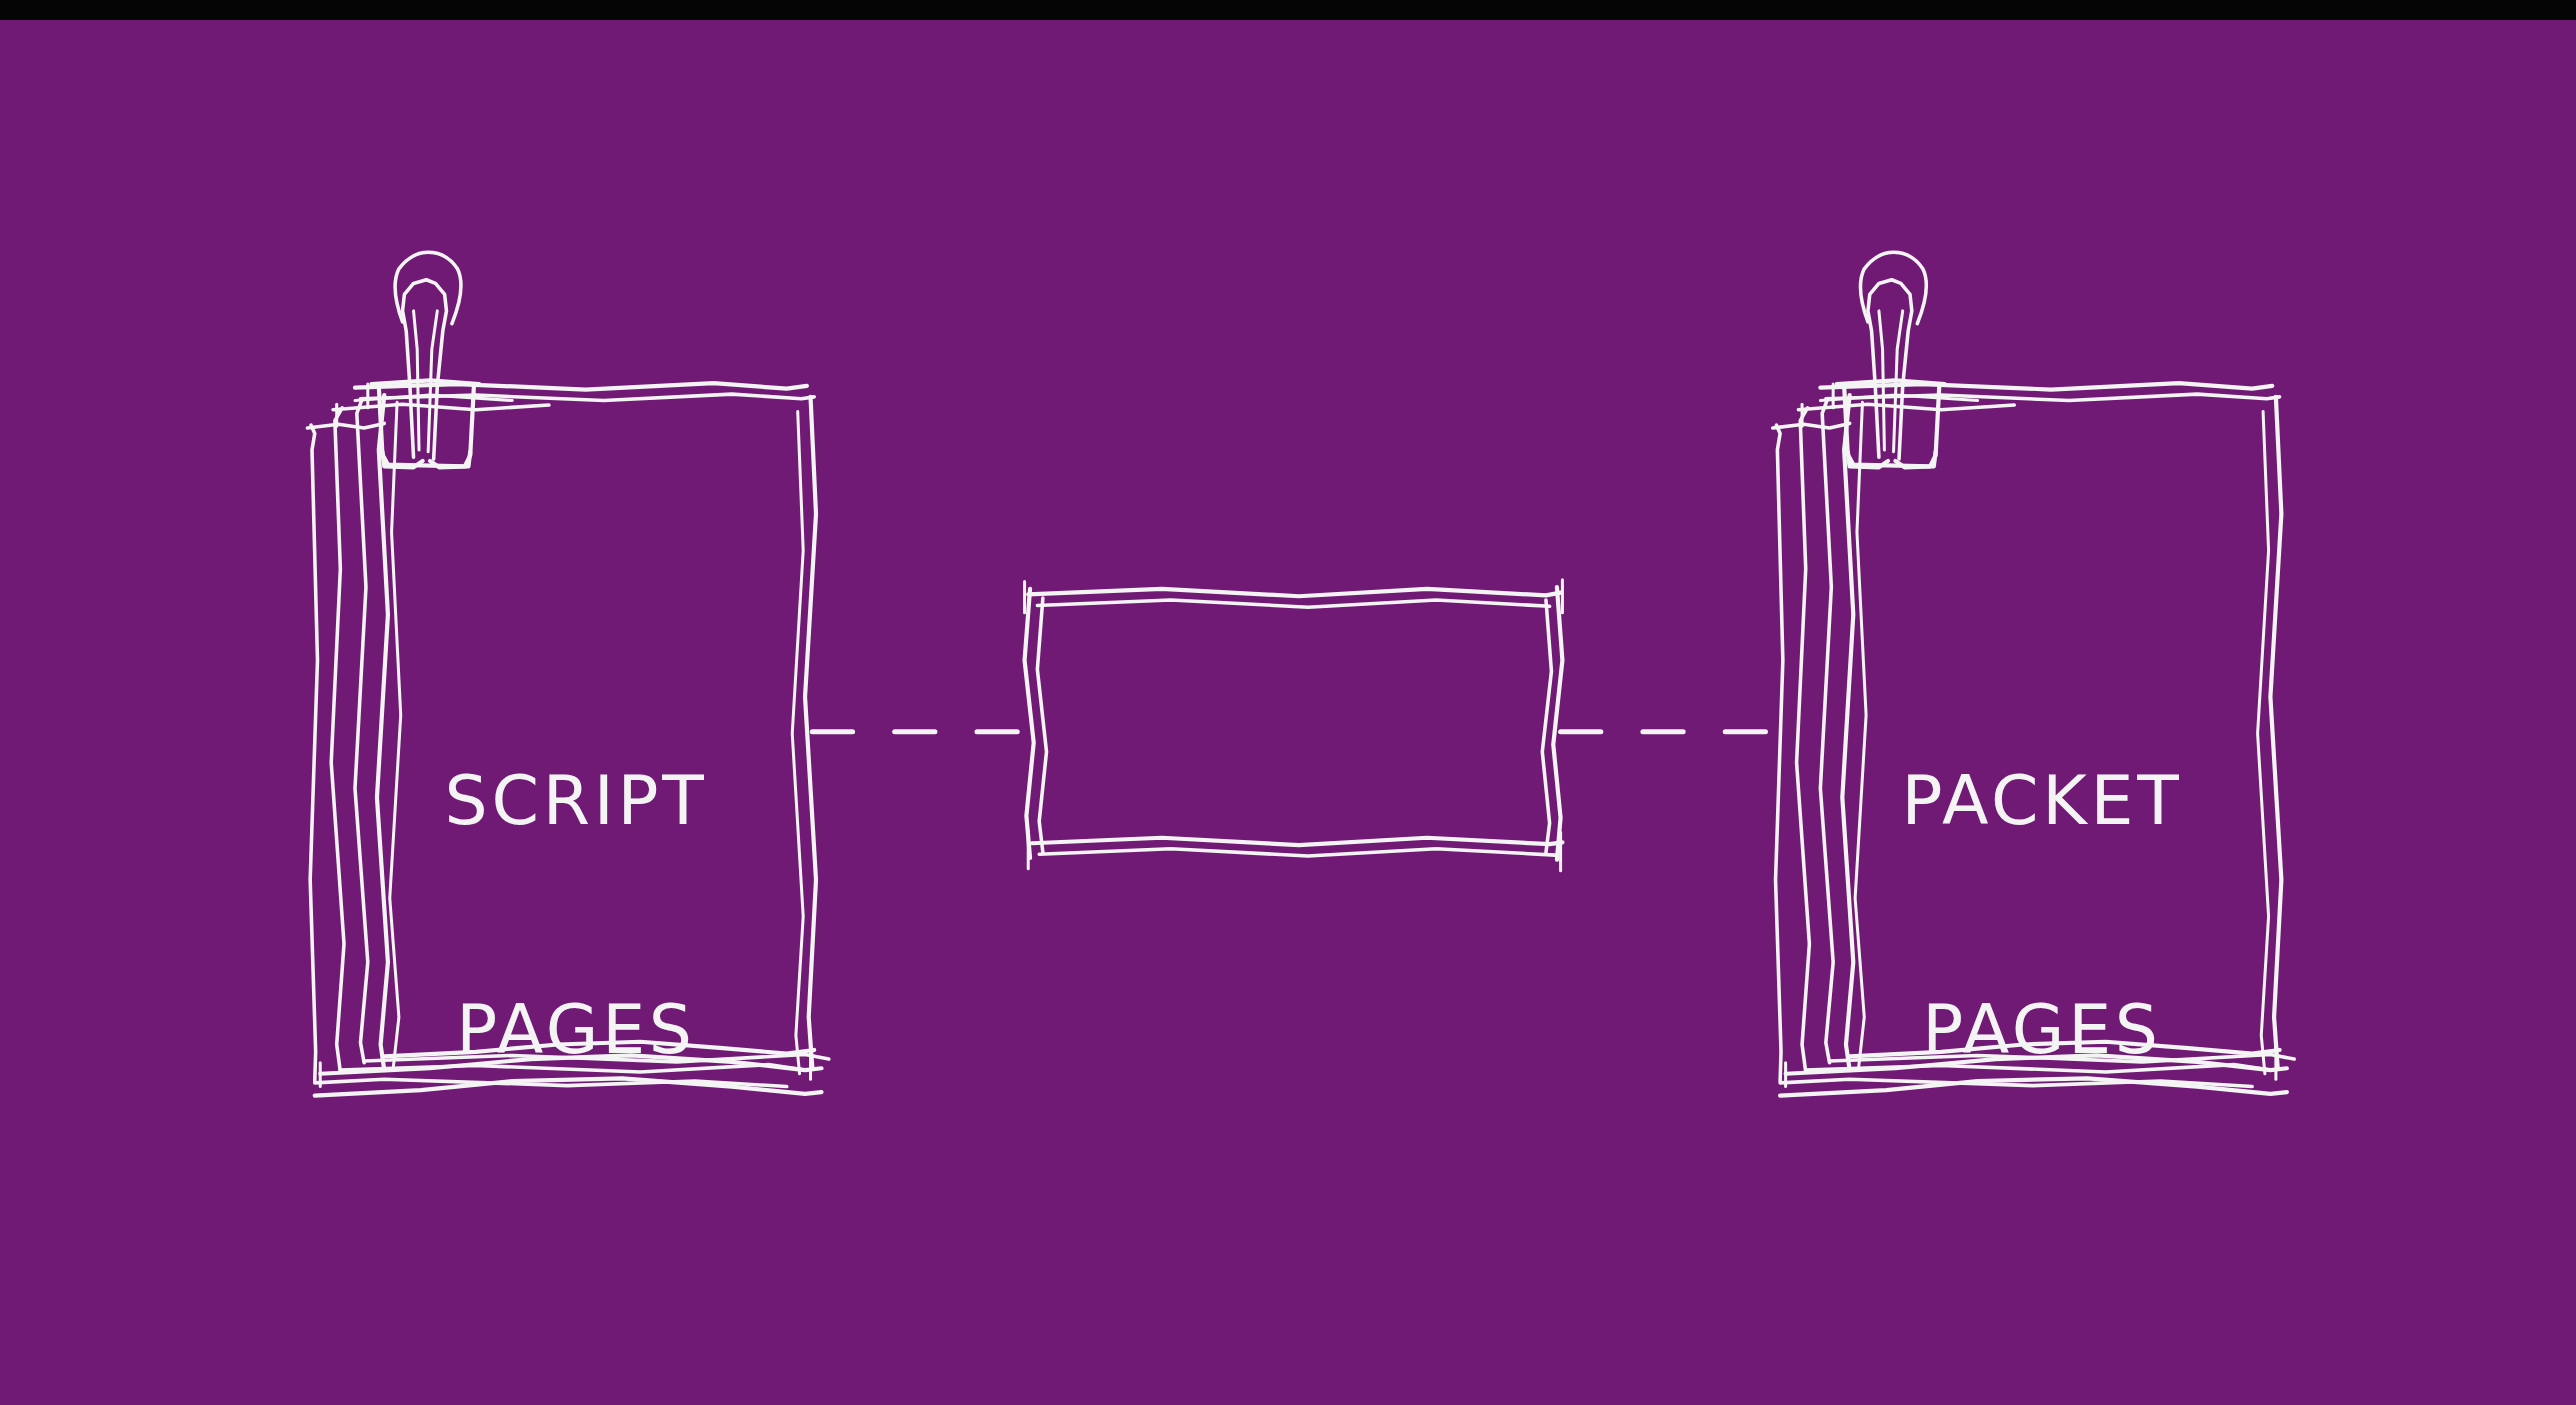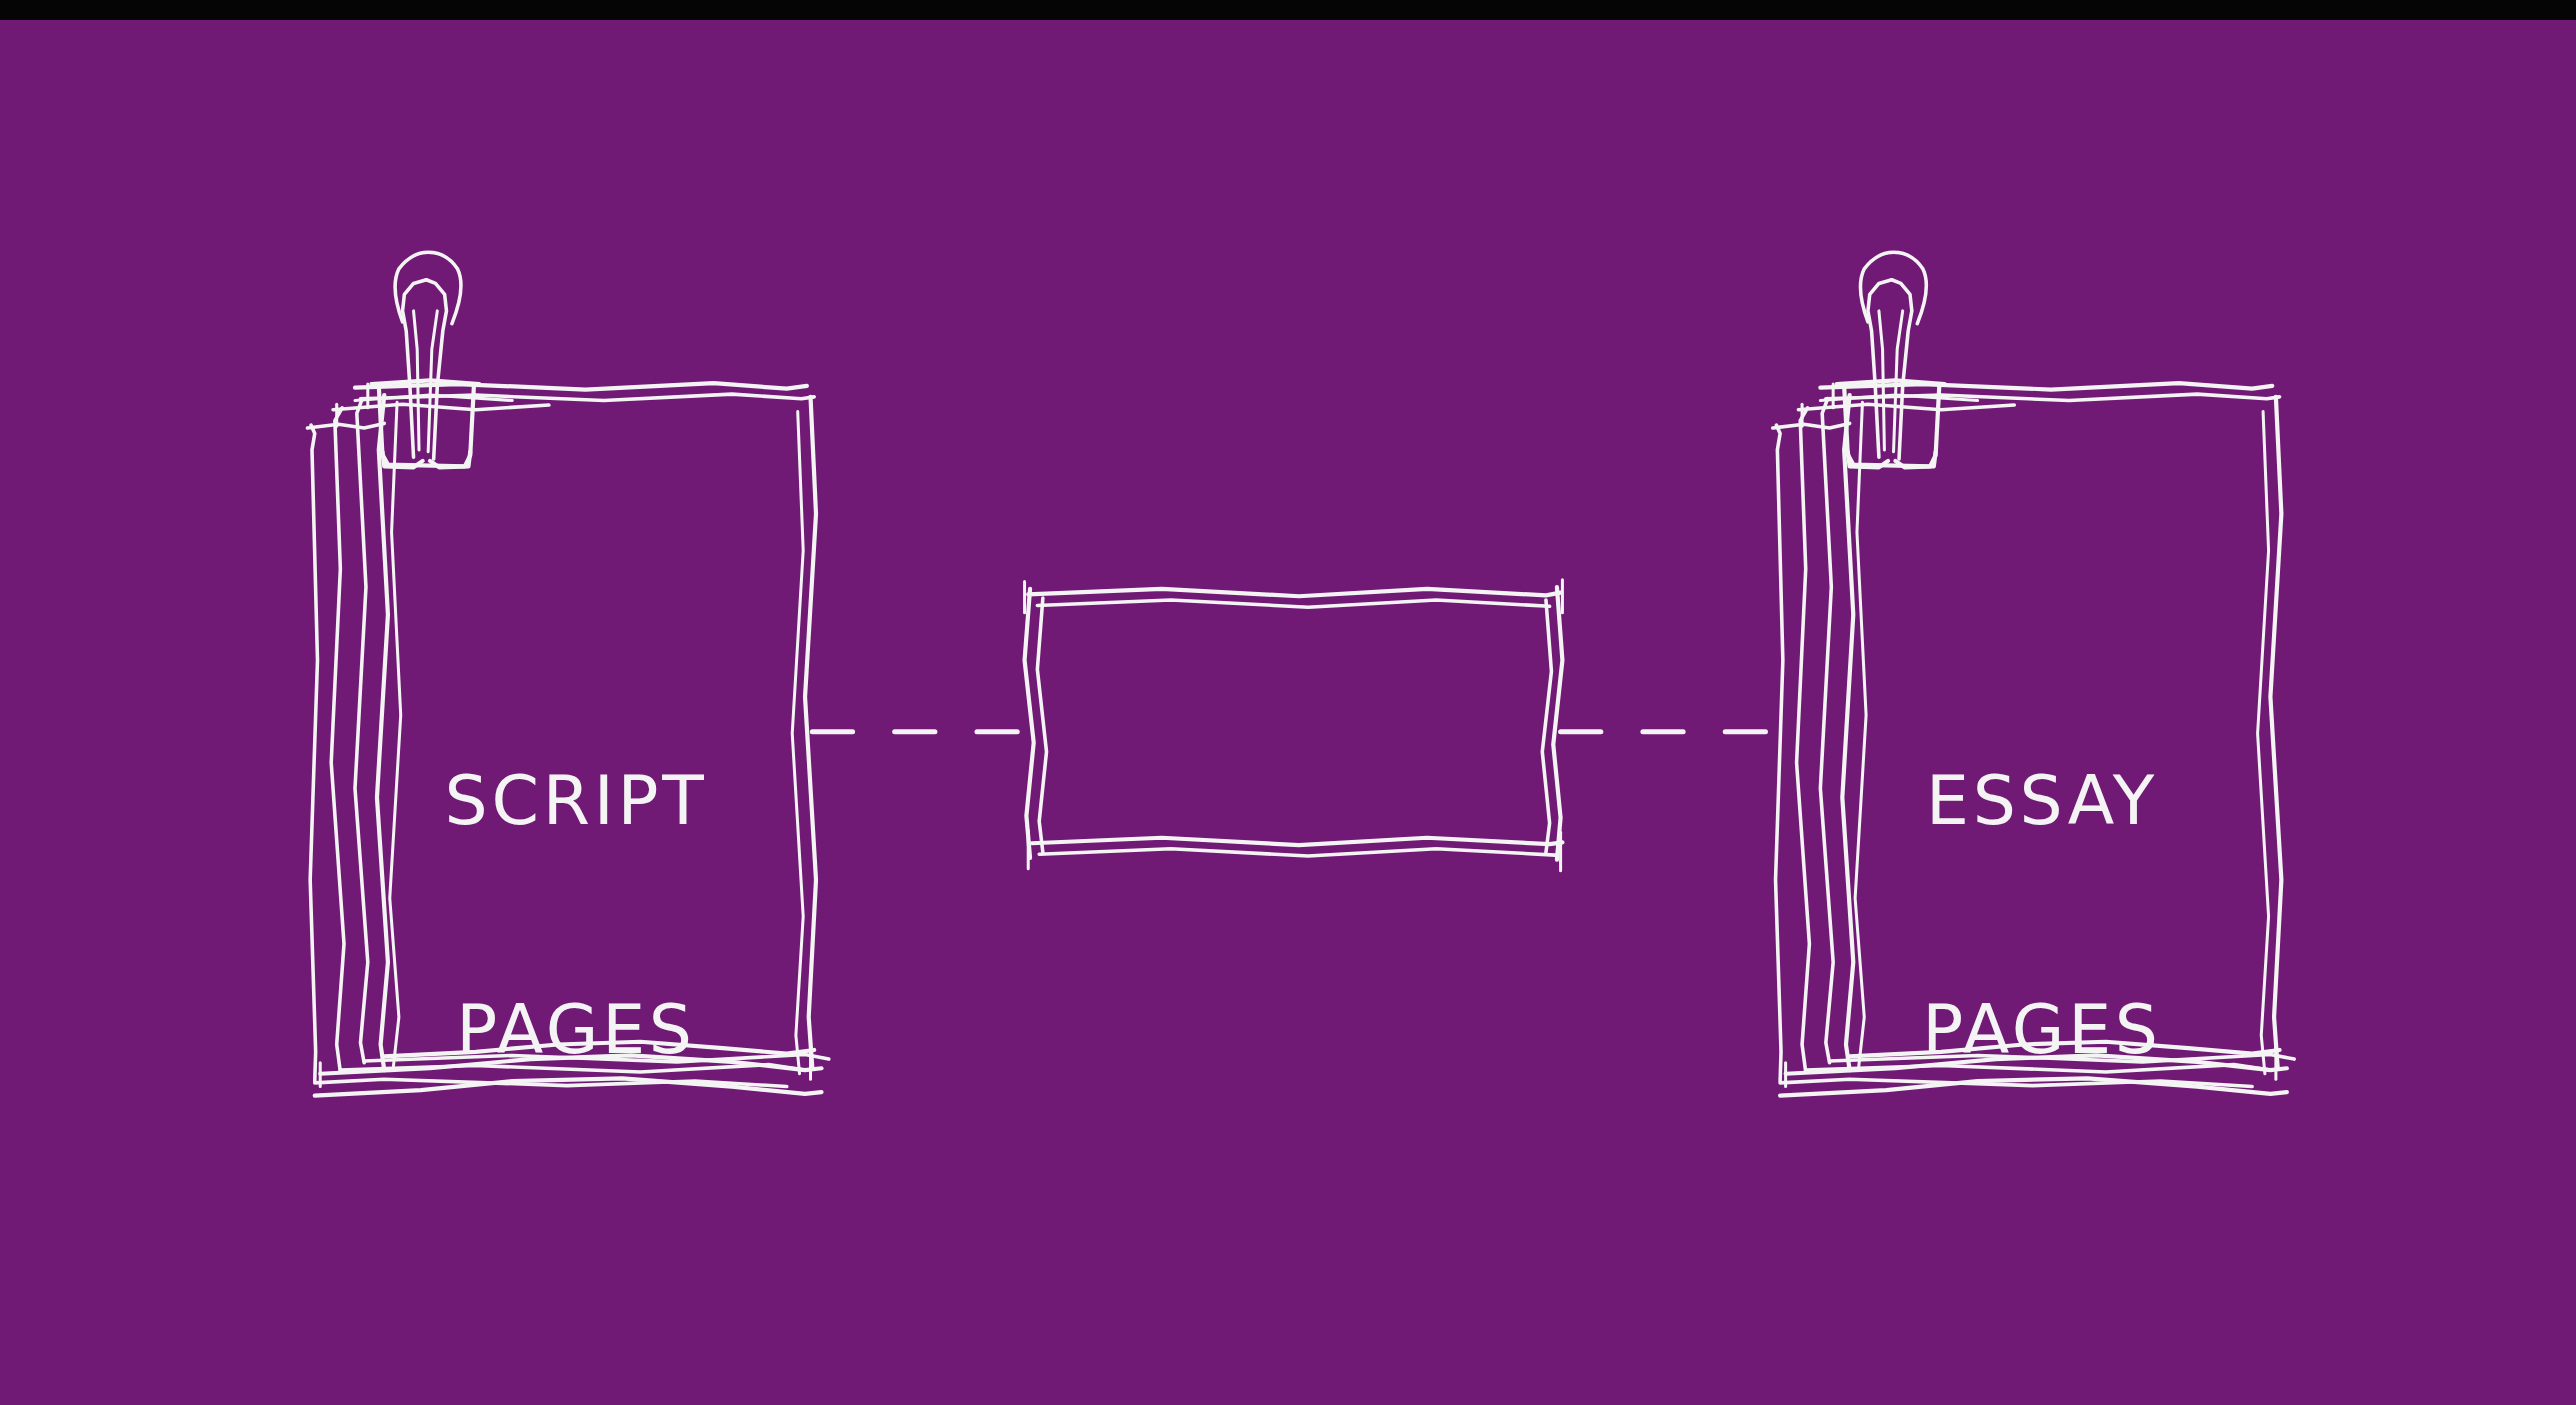--- a/index.html
+++ b/index.html
@@ -226,18 +226,18 @@
     </g>
   </svg>
 
   <div class="label" id="label-script" style="color: rgb(244, 244, 244);">
     <span class="ln">SCRIPT</span>
     <span class="ln">PAGES</span>
   </div>
 
 
   <div class="label" id="label-essay" style="color: rgb(244, 244, 244);">
-    <span class="ln">ESSAY</span>
+    <span class="ln">PACKET</span>
     <span class="ln">PAGES</span>
   </div>
 
 </div>
 
 
 </body></html>

